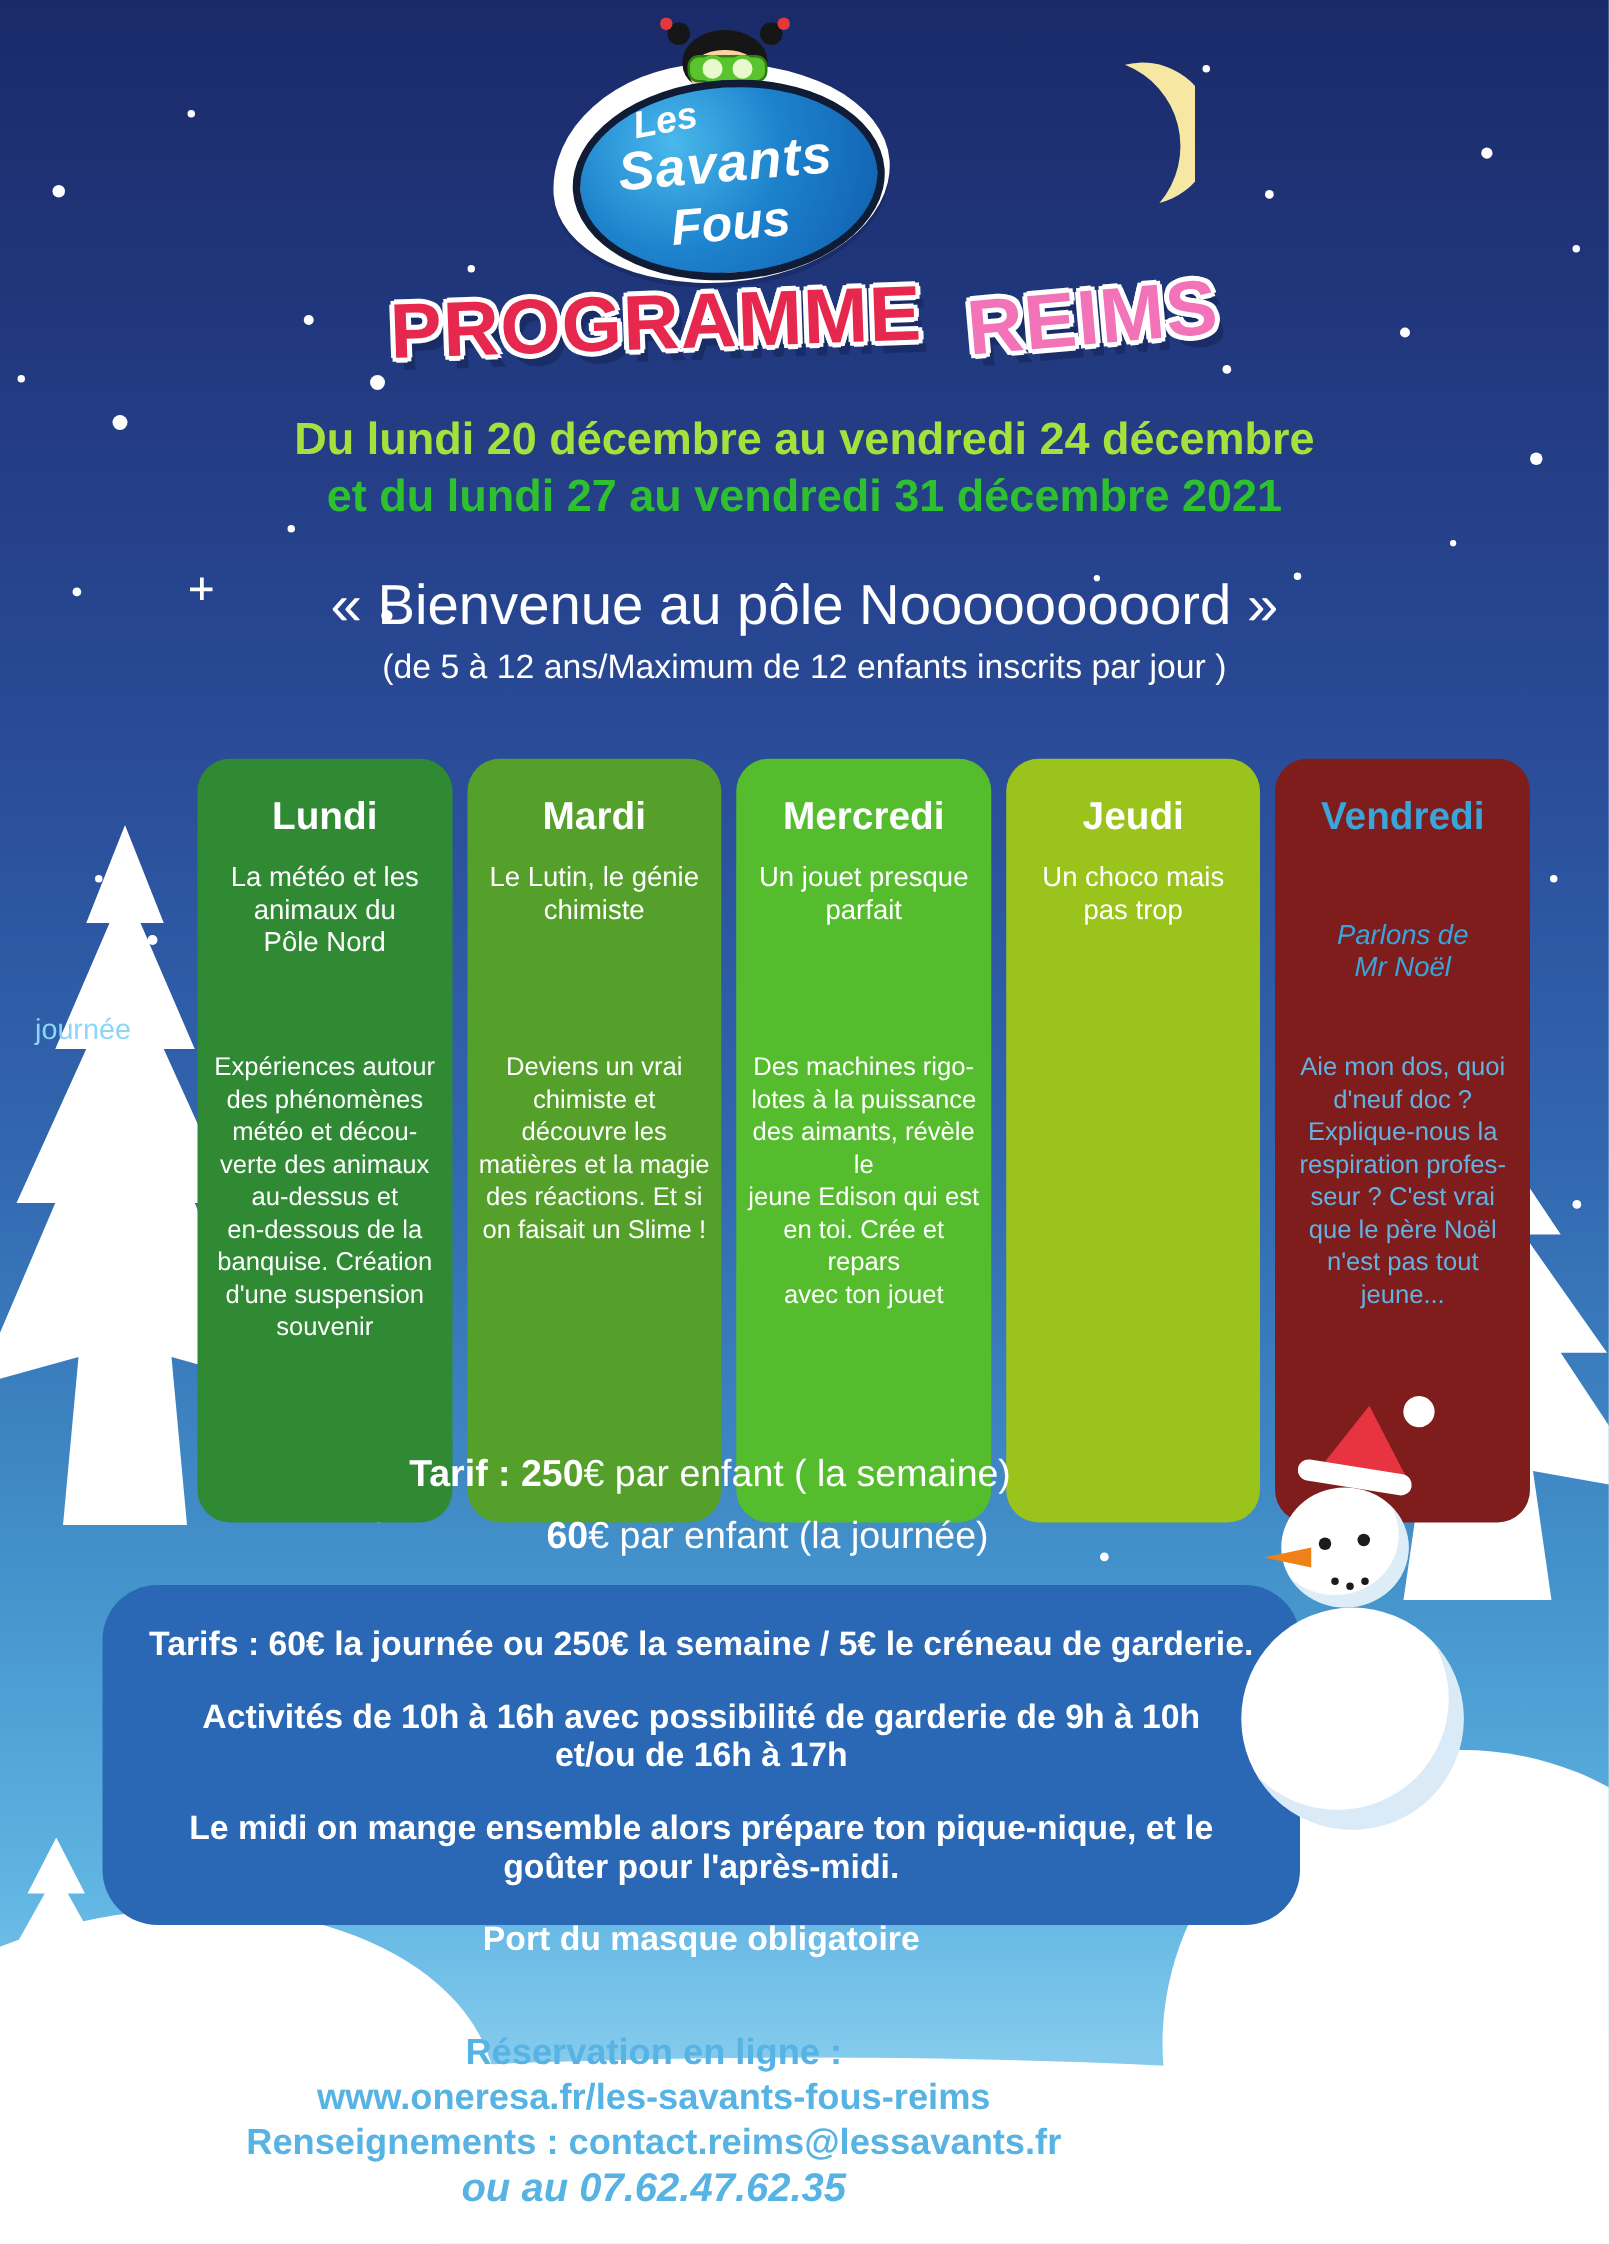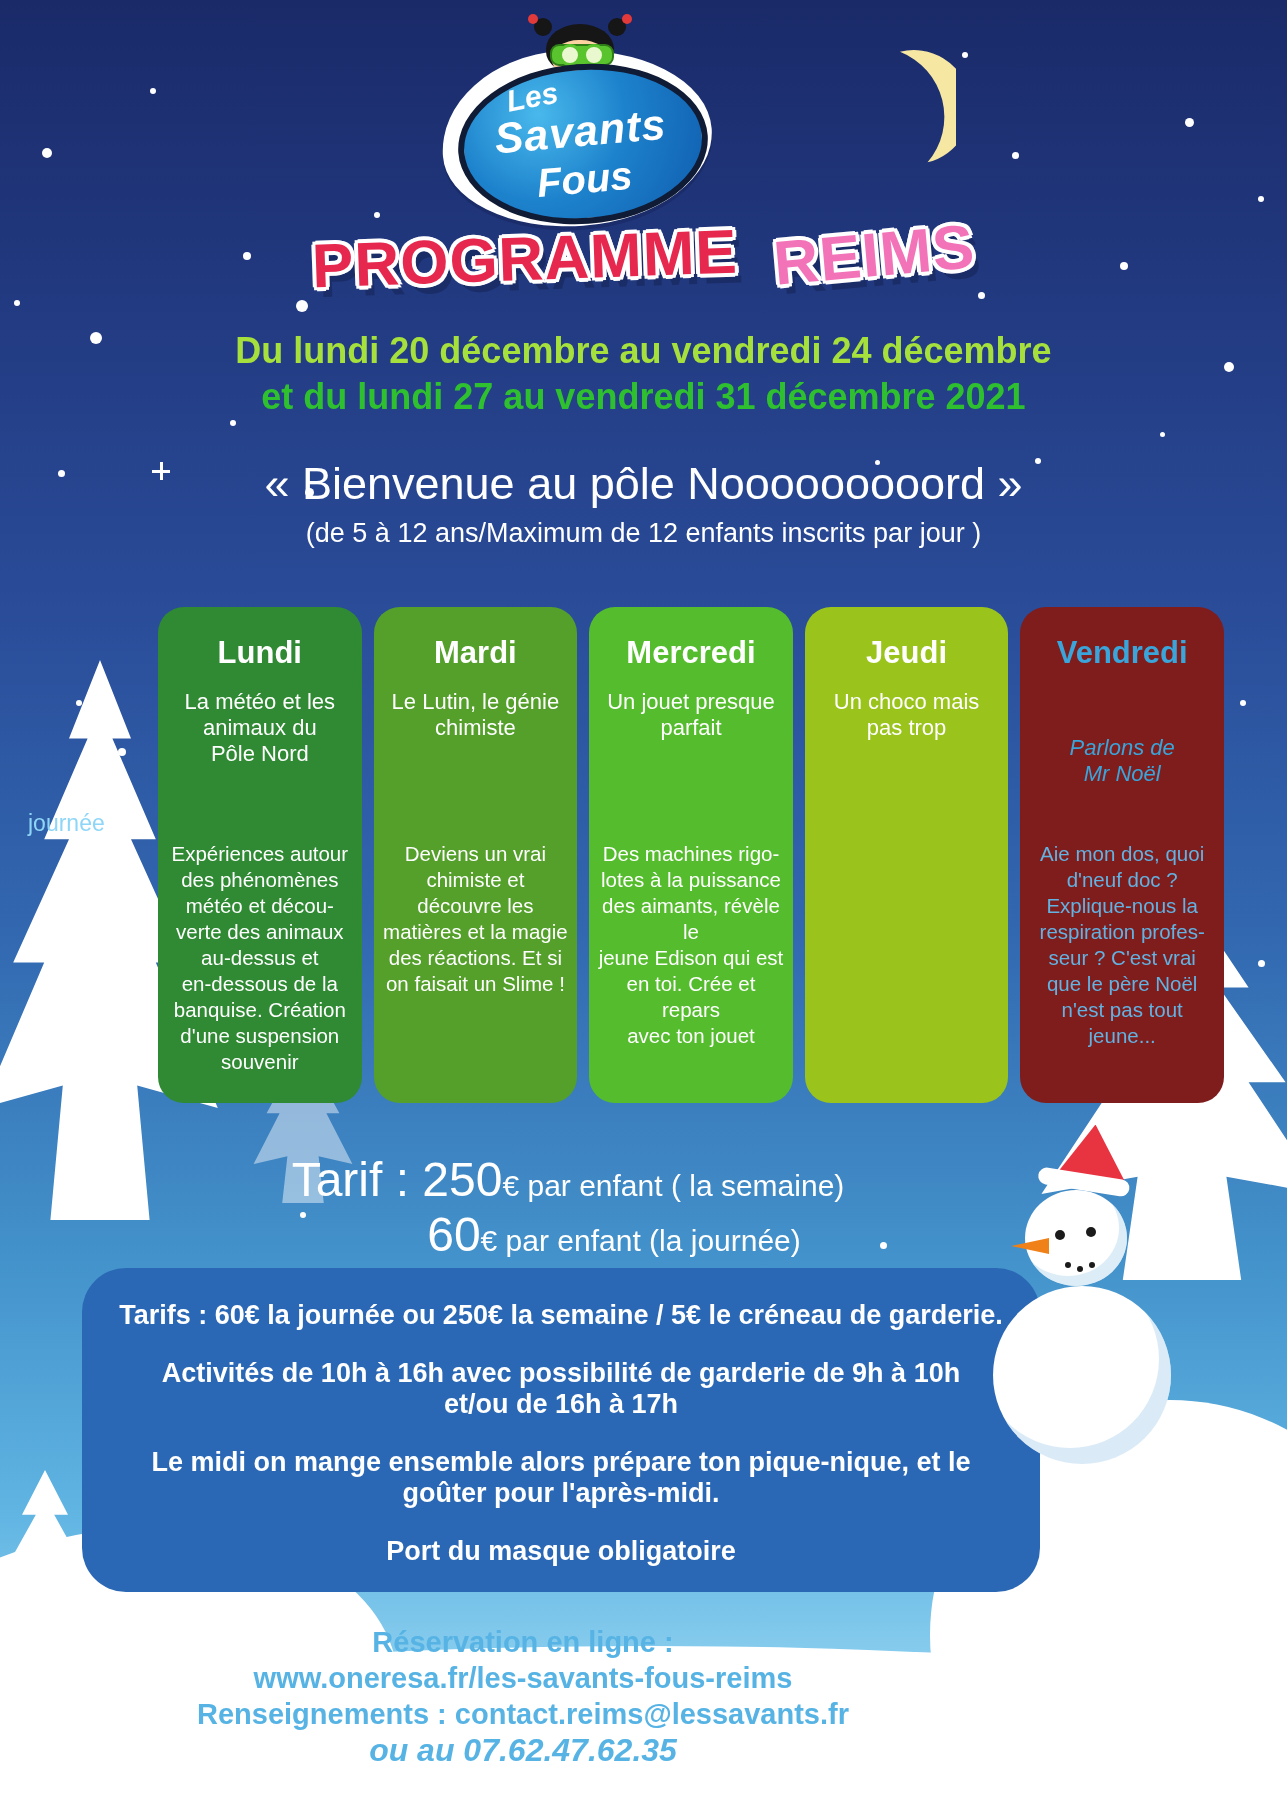--- a/index.html
+++ b/index.html
@@ -52,35 +52,35 @@
   .word-programme{color:#e6274e;transform:rotate(-2deg);}
   .word-reims{color:#f273b8;transform:rotate(-5deg) translateY(-4px);margin-left:18px;}
   
   .dates{left:0;top:312px;width:100%;text-align:center;z-index:2;font-weight:bold;
     font-size:36px;line-height:46px;margin-top:16px;}
   .welcome{left:0;top:458px;width:100%;text-align:center;z-index:2;color:#fff;}
   .welcome-main{font-size:45px;font-weight:normal;}
   .welcome-sub{font-size:27px;margin-top:8px;}
   
   .side-label{left:28px;top:810px;font-size:23px;color:#8ed6f7;z-index:2;}
-  .days{left:158px;top:607px;width:1066px;height:496px;display:flex;gap:12px;z-index:2;}
+  .days{left:158px;top:607px;width:1066px;height:611px;display:flex;gap:12px;z-index:2;}
   .day-card{flex:1;border-radius:26px;padding:28px 8px 18px 8px;text-align:center;color:#fff;
     box-sizing:border-box;display:flex;flex-direction:column;}
   .day-title{font-size:31px;font-weight:bold;line-height:36px;}
   .day-sub-wrap{height:152px;margin-top:18px;}
   .day-subtitle{font-size:22px;font-weight:normal;line-height:26px;white-space:pre-line;}
   .day-body{font-size:20.5px;line-height:26px;white-space:pre-line;}
   .day-vendredi .day-subtitle{margin-top:46px;font-style:italic;}
   
   .pricing{left:245px;top:1158px;width:600px;text-align:center;color:#fff;z-index:2;line-height:44px;}
-  .price-big{font-size:48px;font-weight:normal;margin-left:46px;}
+  .price-big{font-size:30px;font-weight:bold;margin-left:46px;}
   .price-reg{font-size:30px;}
   .price-line2{padding-left:92px;}
   
-  .info-box{left:82px;top:1268px;width:958px;height:324px;border-radius:44px;z-index:2;
+  .info-box{left:82px;top:1268px;width:958px;height:272px;border-radius:44px;z-index:2;
     color:#fff;font-weight:bold;text-align:center;box-sizing:border-box;padding-top:32px;}
   .info-line{font-size:27px;line-height:31px;white-space:pre-line;}
   .info-line + .info-line{margin-top:27px;}
   
   .footer{left:40px;top:1624px;width:966px;text-align:center;font-weight:bold;z-index:4;
     font-size:29px;line-height:36px;}
   .footer-phone{font-size:32px;font-style:italic;}
   
   .tree{position:absolute;z-index:1;
     clip-path:polygon(50% 0%,60% 14%,54% 14%,68% 32%,60% 32%,78% 54%,68% 54%,88% 80%,62% 76%,66% 100%,34% 100%,38% 76%,12% 80%,32% 54%,22% 54%,40% 32%,32% 32%,46% 14%,40% 14%);}

